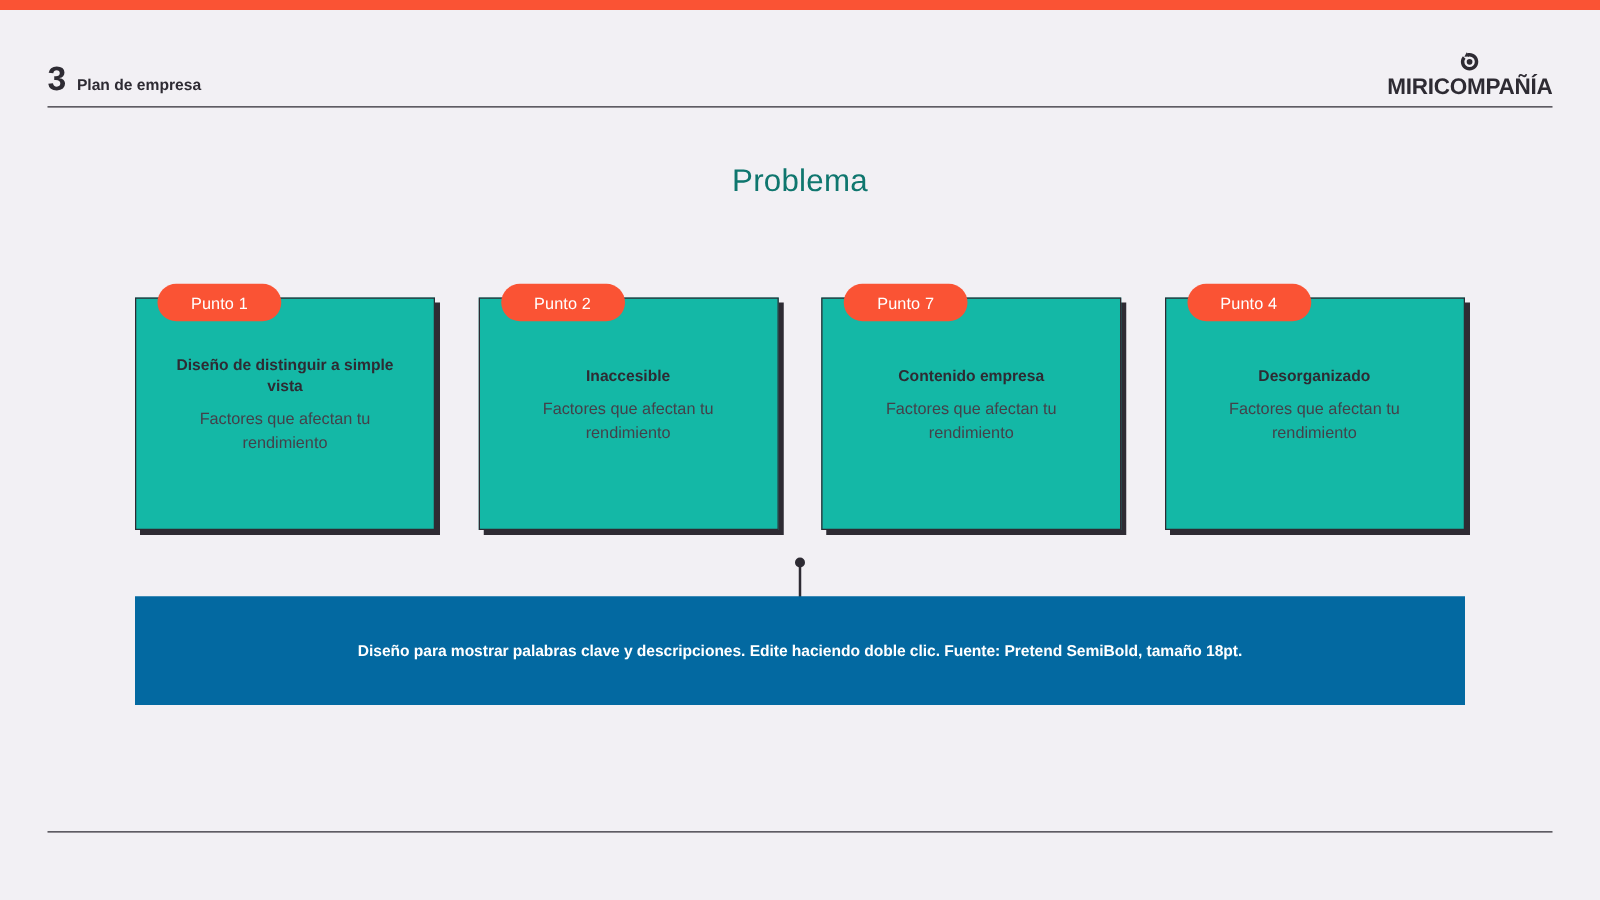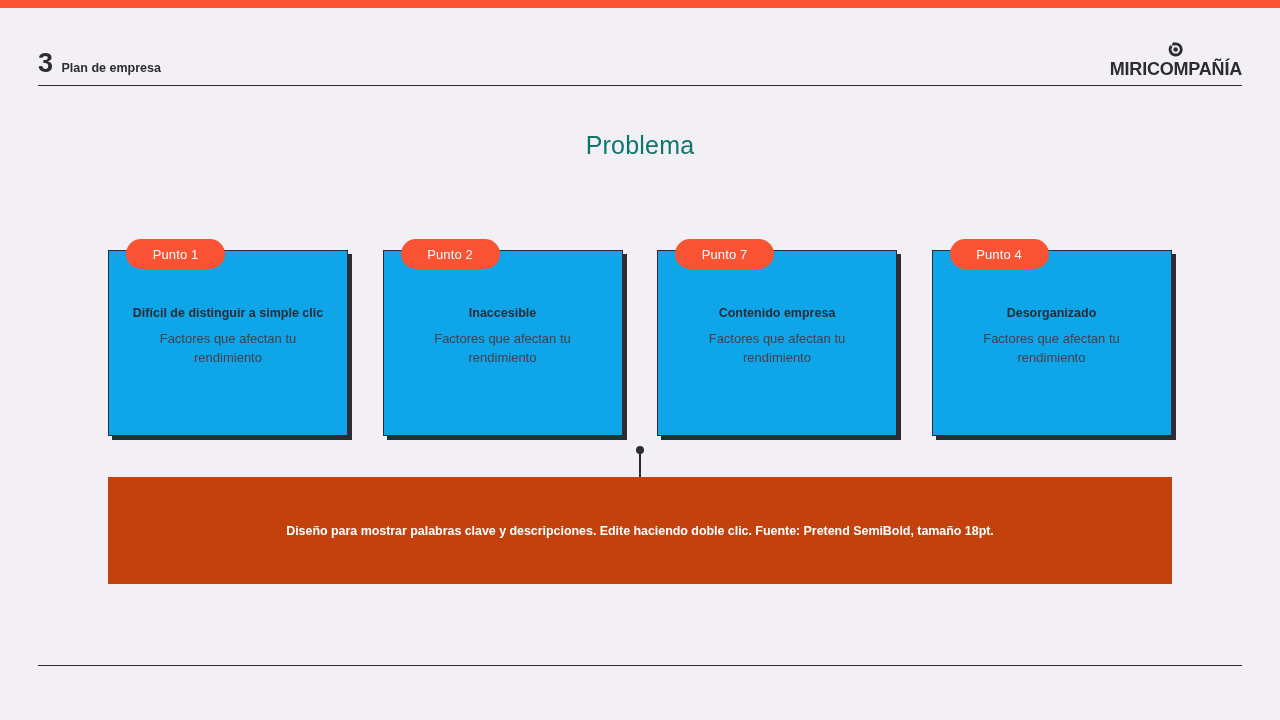--- a/index.html
+++ b/index.html
@@ -94,24 +94,24 @@
   
   .cards {
     position: absolute;
     top: 238px;
     left: 108px;
     width: 1064px;
     height: 188px;
   }
   .card {
     position: absolute;
-    top: 12px;
+    top: 0;
     width: 240px;
     height: 186px;
-    background: #0ea5e9;
+    background: #14b8a6;
     border: 1.6px solid #2E2B33;
     box-shadow: 4px 4px 0 0 #2E2B33;
   }
   .card-1 { left: 0px; }
   .card-2 { left: 274.5px; }
   .card-3 { left: 549px; }
   .card-4 { left: 823.5px; }
 
   .card-body {
     position: absolute;
@@ -185,22 +185,22 @@
     height: 32px;
     background: #2E2B33;
   }
 
   
   .banner {
     position: absolute;
     top: 477px;
     left: 108px;
     width: 1064px;
-    height: 107px;
-    background: #c2410c;
+    height: 87px;
+    background: #0369a1;
     display: flex;
     align-items: center;
     justify-content: center;
   }
   .banner-text {
     color: #FFFFFF;
     font-size: 12.5px;
     font-weight: bold;
     text-align: center;
     letter-spacing: -0.05px;
@@ -236,21 +236,21 @@
   </div>
 </div>
 
 <div class="slide-title">Problema</div>
 
 <div class="cards">
 
   <div class="card card-1">
     <div class="pill">Punto 1</div>
     <div class="card-body">
-      <div class="card-heading">Difícil de distinguir a simple clic</div>
+      <div class="card-heading">Diseño de distinguir a simple vista</div>
       <div class="card-desc">Factores que afectan tu rendimiento</div>
     </div>
   </div>
 
   <div class="card card-2">
     <div class="pill">Punto 2</div>
     <div class="card-body">
       <div class="card-heading">Inaccesible</div>
       <div class="card-desc">Factores que afectan tu rendimiento</div>
     </div>

